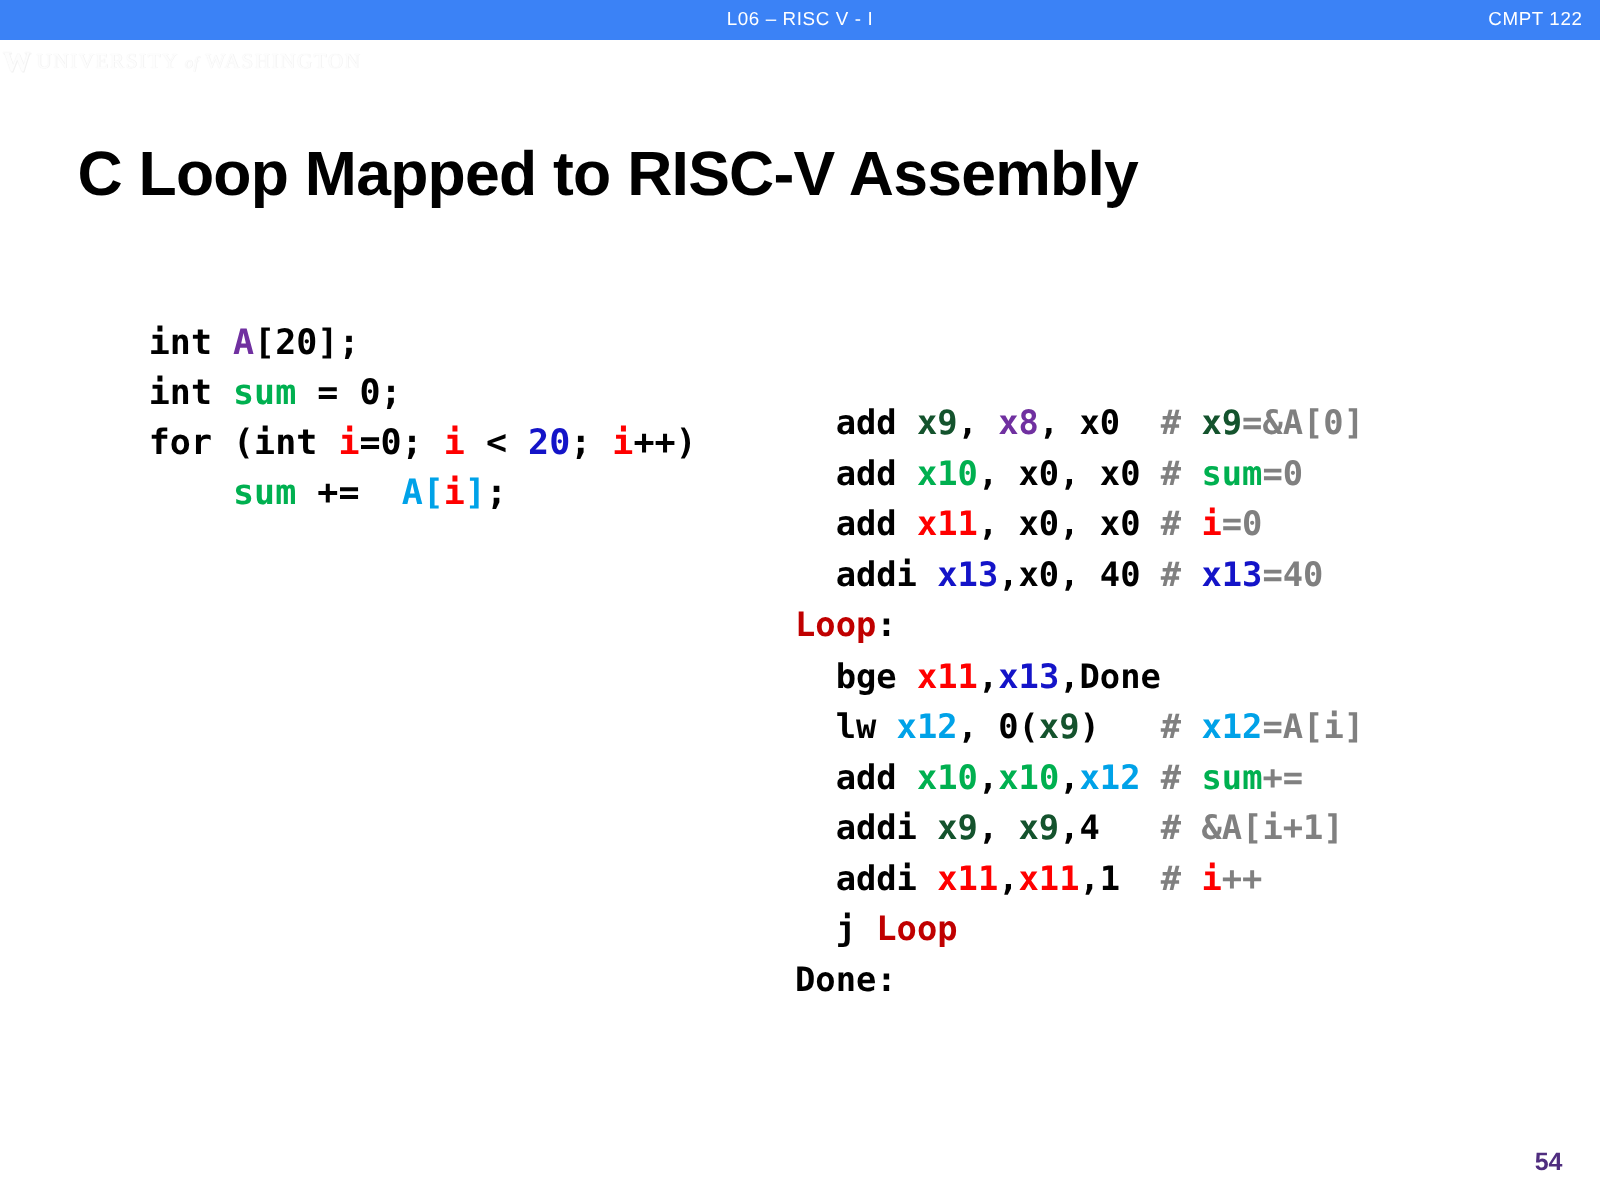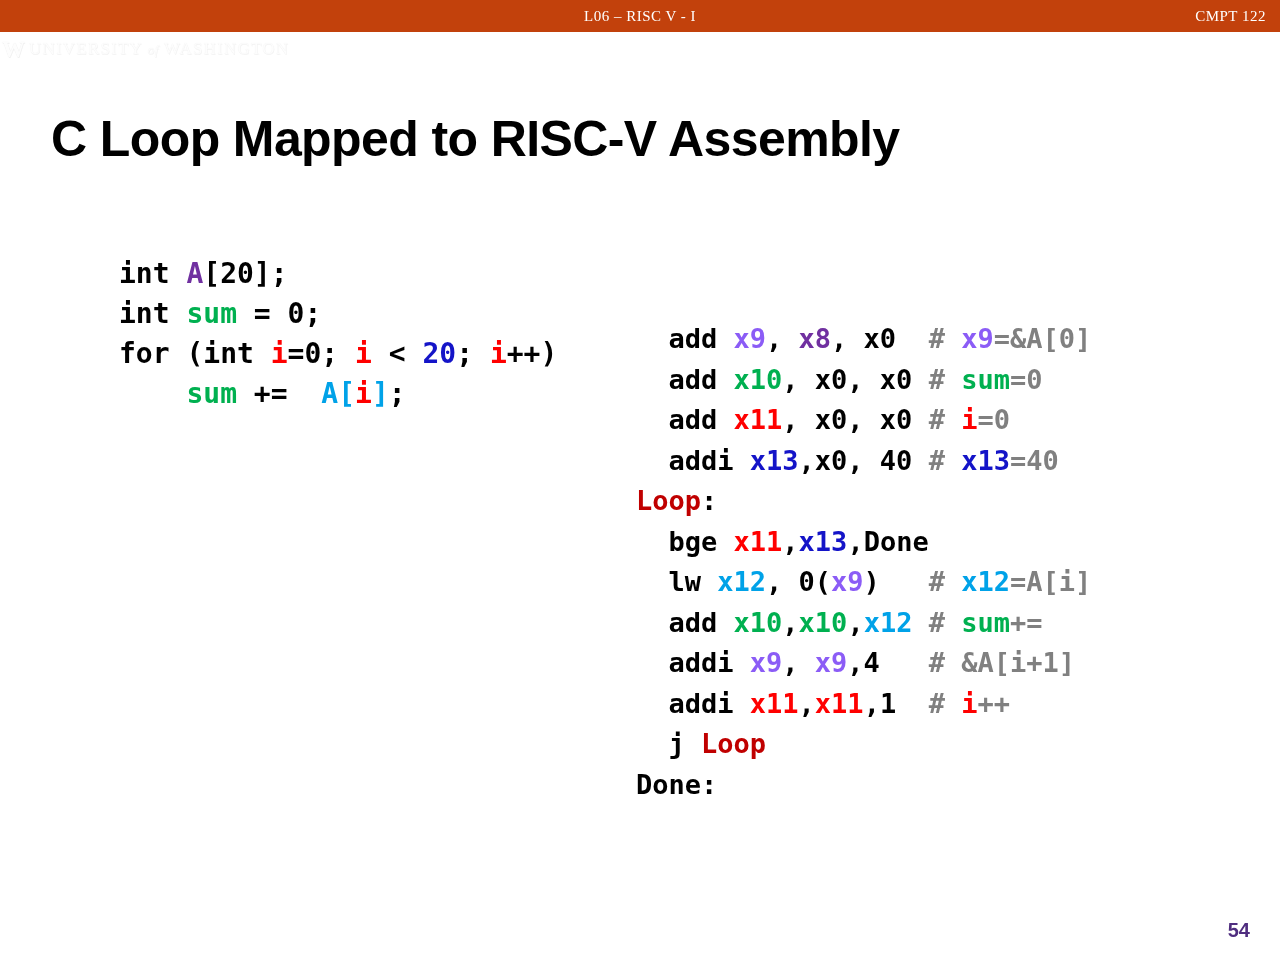--- a/index.html
+++ b/index.html
@@ -14,23 +14,23 @@
     overflow: hidden;
     font-family: "Liberation Sans", sans-serif;
   }
 
   
   #header-bar {
     position: absolute;
     left: 0; top: 0;
     width: 1280px;
     height: 32px;
-    background: #c2410c;
+    background: #3b82f6;
     color: #ffffff;
-    font-family: Liberation Serif, serif;
+    font-family: Liberation Sans, sans-serif;
     font-size: 15px;
     letter-spacing: 0.5px;
   }
   #header-title {
     position: absolute;
     left: 0; top: 0;
     width: 1280px;
     text-align: center;
     line-height: 32px;
     white-space: pre;
@@ -73,21 +73,21 @@
   }
   #uw-logo .uw-of {
     font-style: italic;
     font-size: 13px;
     letter-spacing: 0.5px;
   }
 
   
   #slide-title {
     position: absolute;
-    left: 51px;
+    left: 62px;
     top: 76px;
     font-family: "Liberation Sans", sans-serif;
     font-size: 50px;
     font-weight: 700;
     color: #000000;
     letter-spacing: -0.6px;
     white-space: pre;
   }
 
   
@@ -114,21 +114,21 @@
   .code-line { white-space: pre; }
 
   
   .c-black  { color: #000000; }
   .c-purple { color: #7030a0; }
   .c-green  { color: #00b050; }
   .c-red    { color: #ff0000; }
   .c-darkred{ color: #c00000; text-align: center; }
   .c-blue   { color: #1414c8; }
   .c-cyan   { color: #00a2e8; }
-  .c-amber  { color: #8b5cf6; }
+  .c-amber  { color: #14532d; }
   .c-gray   { color: #808080; }
 
   
   #page-number {
     position: absolute;
     right: 30px;
     bottom: 18px;
     font-family: "Liberation Sans", sans-serif;
     font-size: 20px;
     font-weight: 700;

